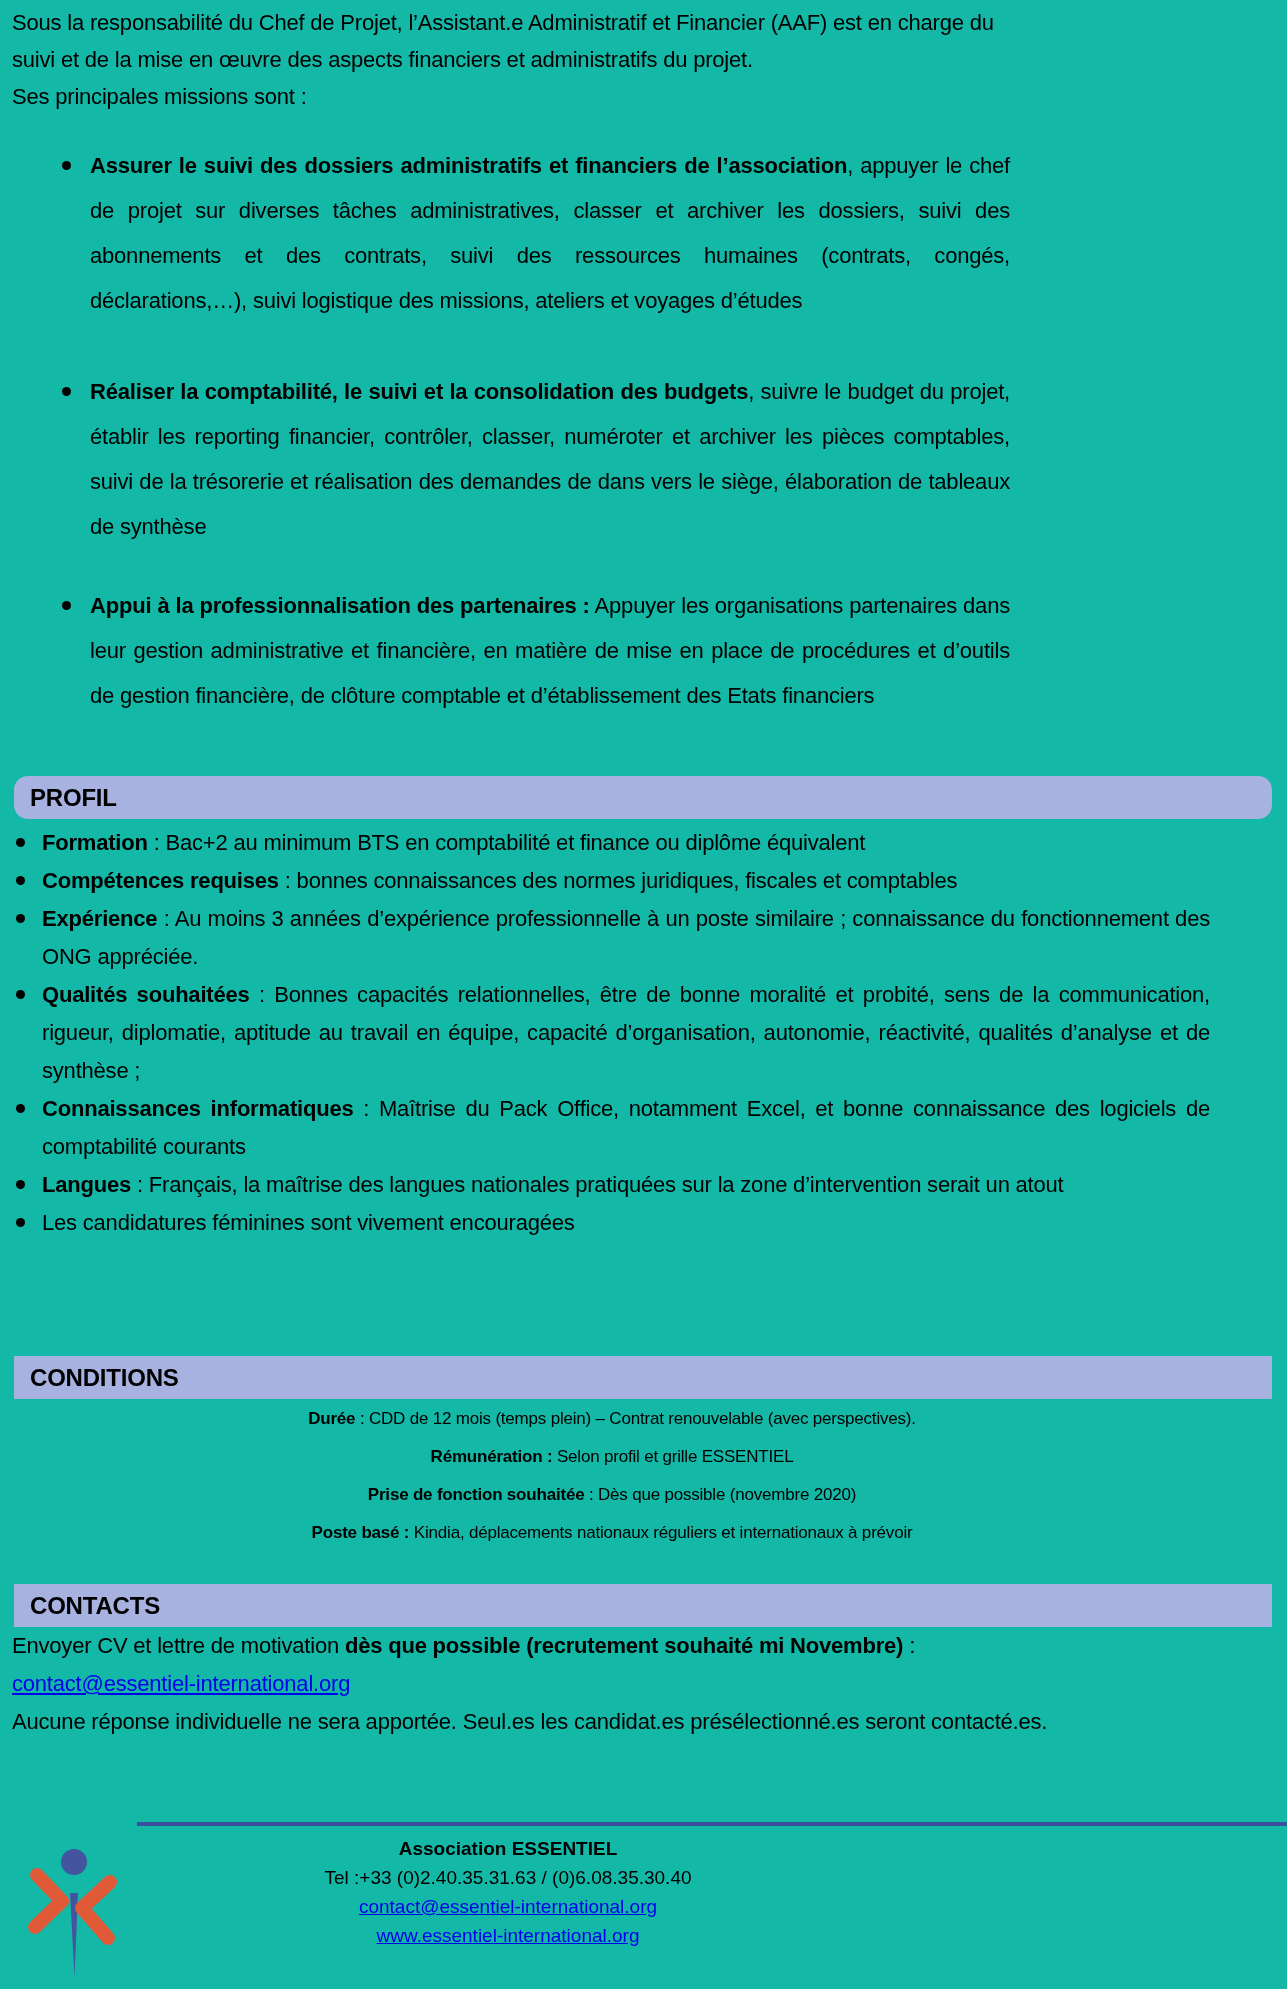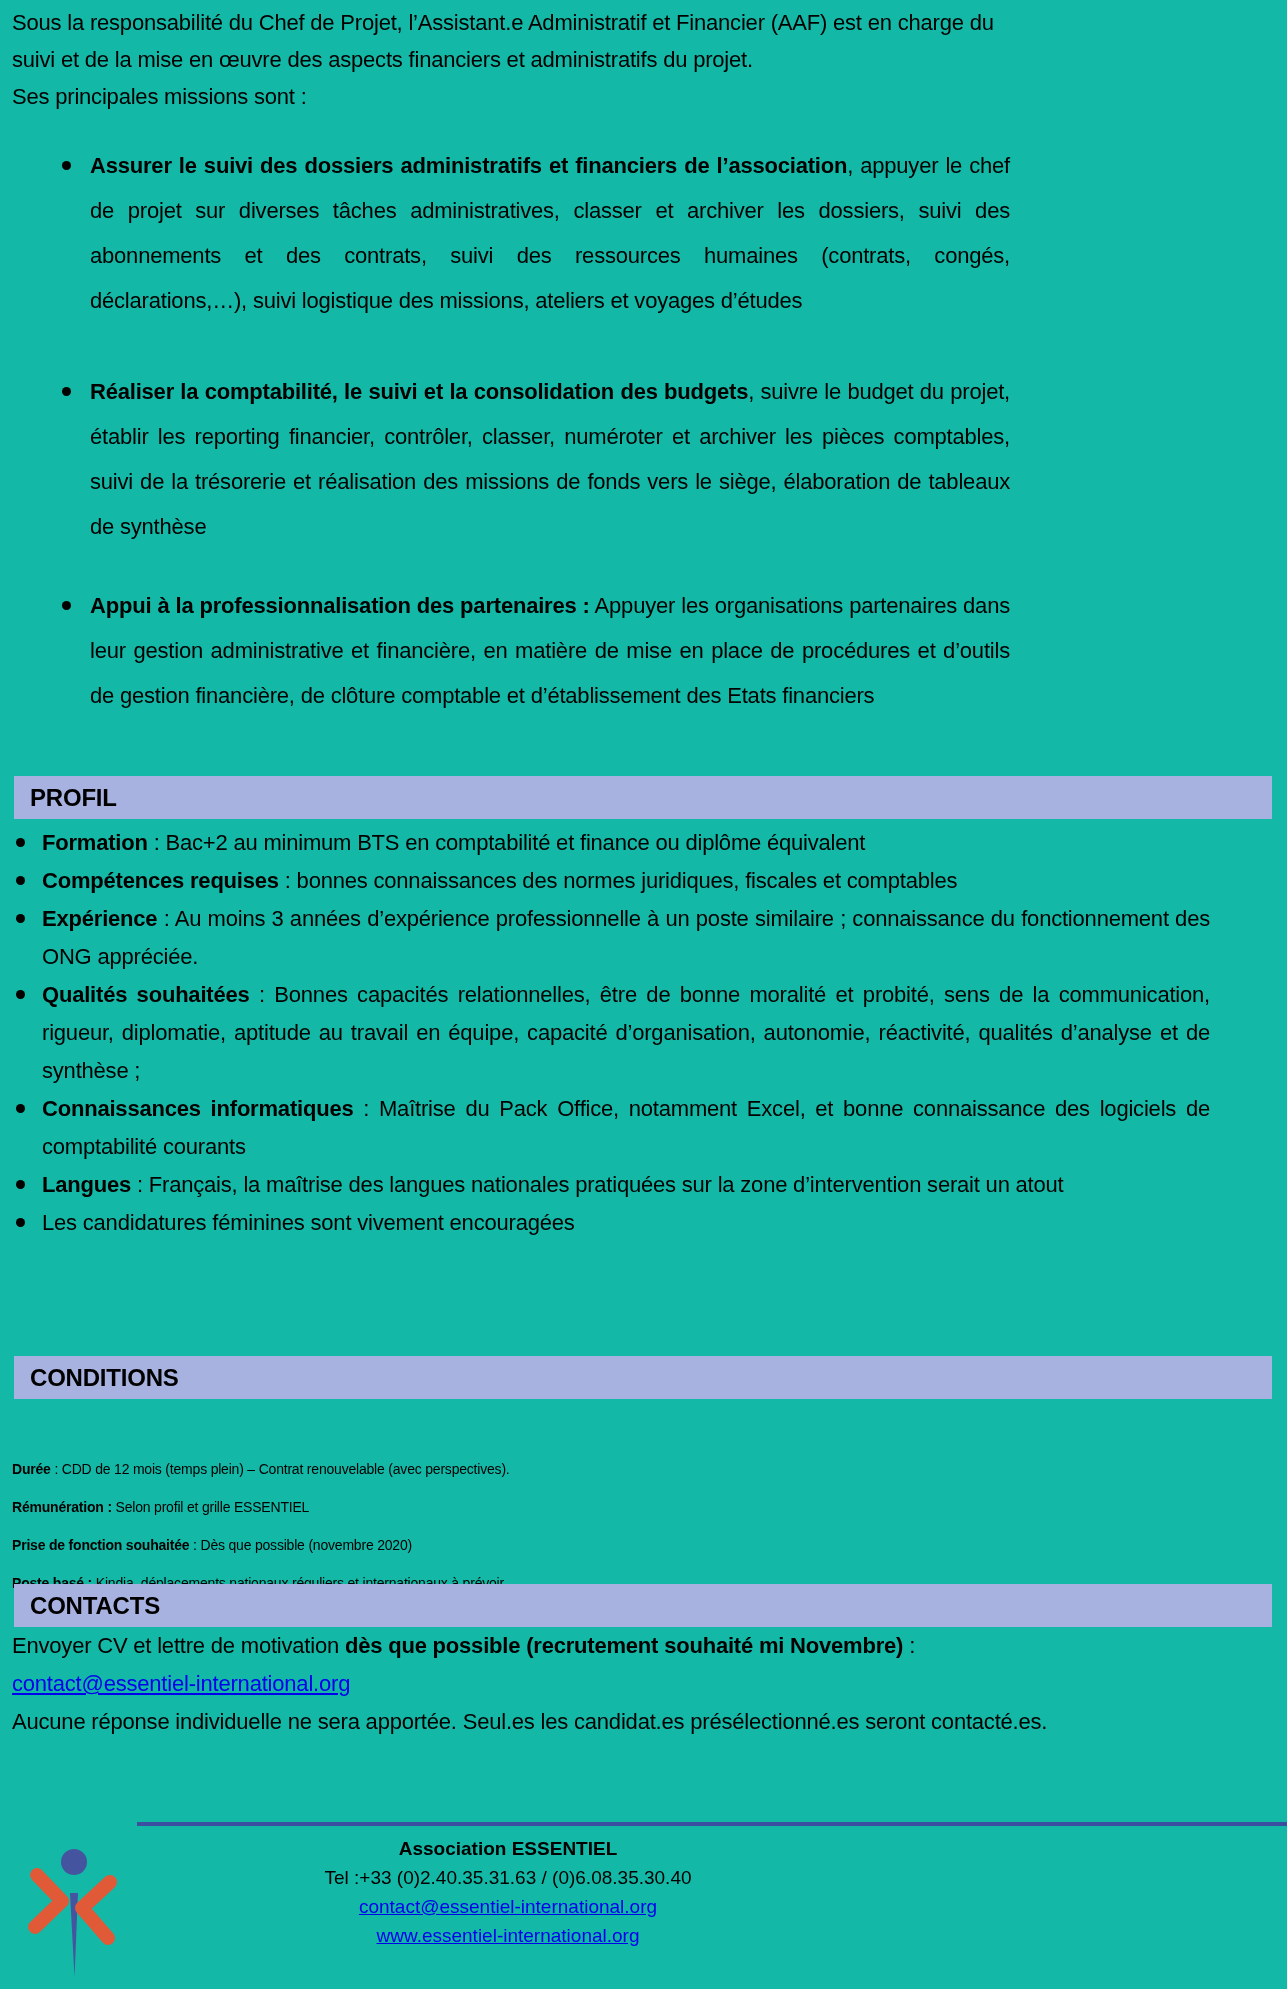--- a/index.html
+++ b/index.html
@@ -21,31 +21,31 @@
   .m-item { position:absolute; left:0; width:100%; padding-left:38px; font-size:22px; line-height:45px; text-align:justify; }
   .m-item .blt { position:absolute; left:10px; top:18px; }
   .m1 { top:0; } .m2 { top:226px; } .m3 { top:440px; }
   
   .band {
     position:absolute; left:14px; width:1258px; height:43px;
     background:#a8b2e0;
     font-size:24px; font-weight:bold; line-height:43px;
     padding-left:16px;
   }
-  .band-profil     { top:776px; }
+  .band-profil     { top:776px;border-radius:14px; }
   .band-conditions { top:1356px; }
   .band-contacts   { top:1584px; }
   
   .profil-list { position:absolute; top:824px; left:14px; width:1196px; }
   .p-item { position:relative; padding-left:28px; font-size:22px; line-height:38px; text-align:justify; }
   .p-item .blt { position:absolute; left:2px; top:14px; }
   
   .blt { display:inline-block; width:9px; height:9px; border-radius:50%; background:#000; }
   
-  .conditions { position:absolute; top:1450px; left:12px; width:1200px; font-size:14px; line-height:38px; }
+  .conditions { position:absolute; top:1400px; left:12px; width:1200px; font-size:17px; line-height:38px;text-align:center; }
   
   .contacts { position:absolute; top:1627px; left:12px; width:1196px; font-size:22px; line-height:38px; }
   .contacts .note { text-align:justify; }
   a.doc-link { color:#0000ee; text-decoration:underline;margin-top:28px; }
   
   .footer-line { position:absolute; top:1822px; left:137px; right:0; height:4px; background:#3b4ea0; }
   .footer-logo { position:absolute; top:1845px; left:16px; width:110px; height:140px; }
   .footer-text { position:absolute; top:1834px; left:158px; width:700px; font-size:19px; line-height:29px; letter-spacing:0;text-align:center; }
   .footer-text .org { font-weight:bold; }
   .b { font-weight:bold; }
@@ -60,21 +60,21 @@
     <div>Ses principales missions sont :</div>
   </div>
 
   <div class="missions">
     <div class="m-item m1">
       <span class="blt"></span>
       <span class="b">Assurer le suivi des dossiers administratifs et financiers de l’association</span><span>, appuyer le chef de projet sur diverses tâches administratives, classer et archiver les dossiers, suivi des abonnements et des contrats, suivi des ressources humaines (contrats, congés, déclarations,…), suivi logistique des missions, ateliers et voyages d’études</span>
     </div>
     <div class="m-item m2">
       <span class="blt"></span>
-      <span class="b">Réaliser la comptabilité, le suivi et la consolidation des budgets</span><span>, suivre le budget du projet, établir les reporting financier, contrôler, classer, numéroter et archiver les pièces comptables, suivi de la trésorerie et réalisation des missions de fonds vers le siège, élaboration de tableaux de synthèse</span>
+      <span class="b">Réaliser la comptabilité, le suivi et la consolidation des budgets</span><span>, suivre le budget du projet, établir les reporting financier, contrôler, classer, numéroter et archiver les pièces comptables, suivi de la trésorerie et réalisation des demandes de dans vers le siège, élaboration de tableaux de synthèse</span>
     </div>
     <div class="m-item m3">
       <span class="blt"></span>
       <span class="b">Appui à la professionnalisation des partenaires :</span><span> Appuyer les organisations partenaires dans leur gestion administrative et financière, en matière de mise en place de procédures et d’outils de gestion financière, de clôture comptable et d’établissement des Etats financiers</span>
     </div>
   </div>
 
   <div class="band band-profil">PROFIL</div>
 
   <div class="profil-list">

